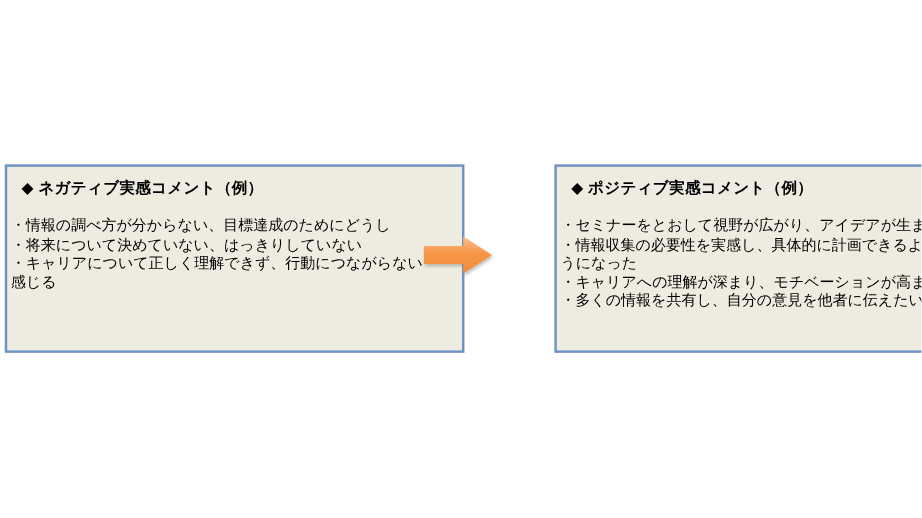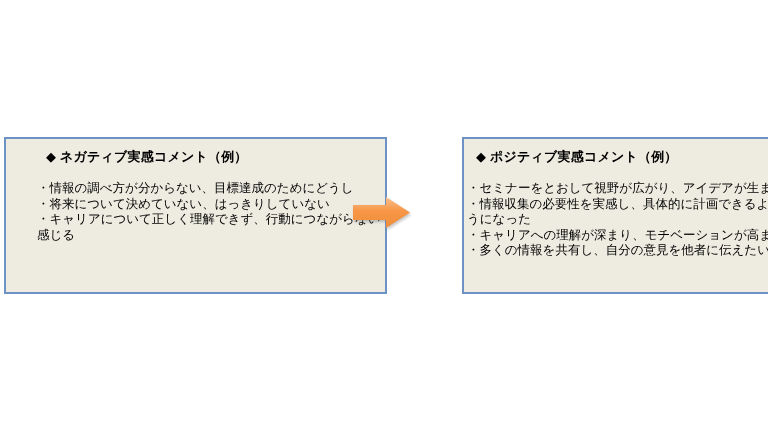--- a/index.html
+++ b/index.html
@@ -18,21 +18,21 @@
   }
   .comment-box {
     position: absolute;
     top: 137px;
     height: 157px;
     background: #EEECE1;
     border: 2px solid #6D92C6;
     box-sizing: border-box;
     overflow: hidden;
   }
-  .comment-box.left  { left: 4px;   width: 383px; padding-left: 28px; }
+  .comment-box.left  { left: 4px;   width: 383px; }
   .comment-box.right { left: 462px; width: 318px; }
   .box-title {
     font-size: 13px;
     font-weight: bold;
     padding: 9px 6px 0 12px;
     white-space: nowrap;
     letter-spacing: 0.2px;
   }
   .box-body {
     margin-top: 15px;

